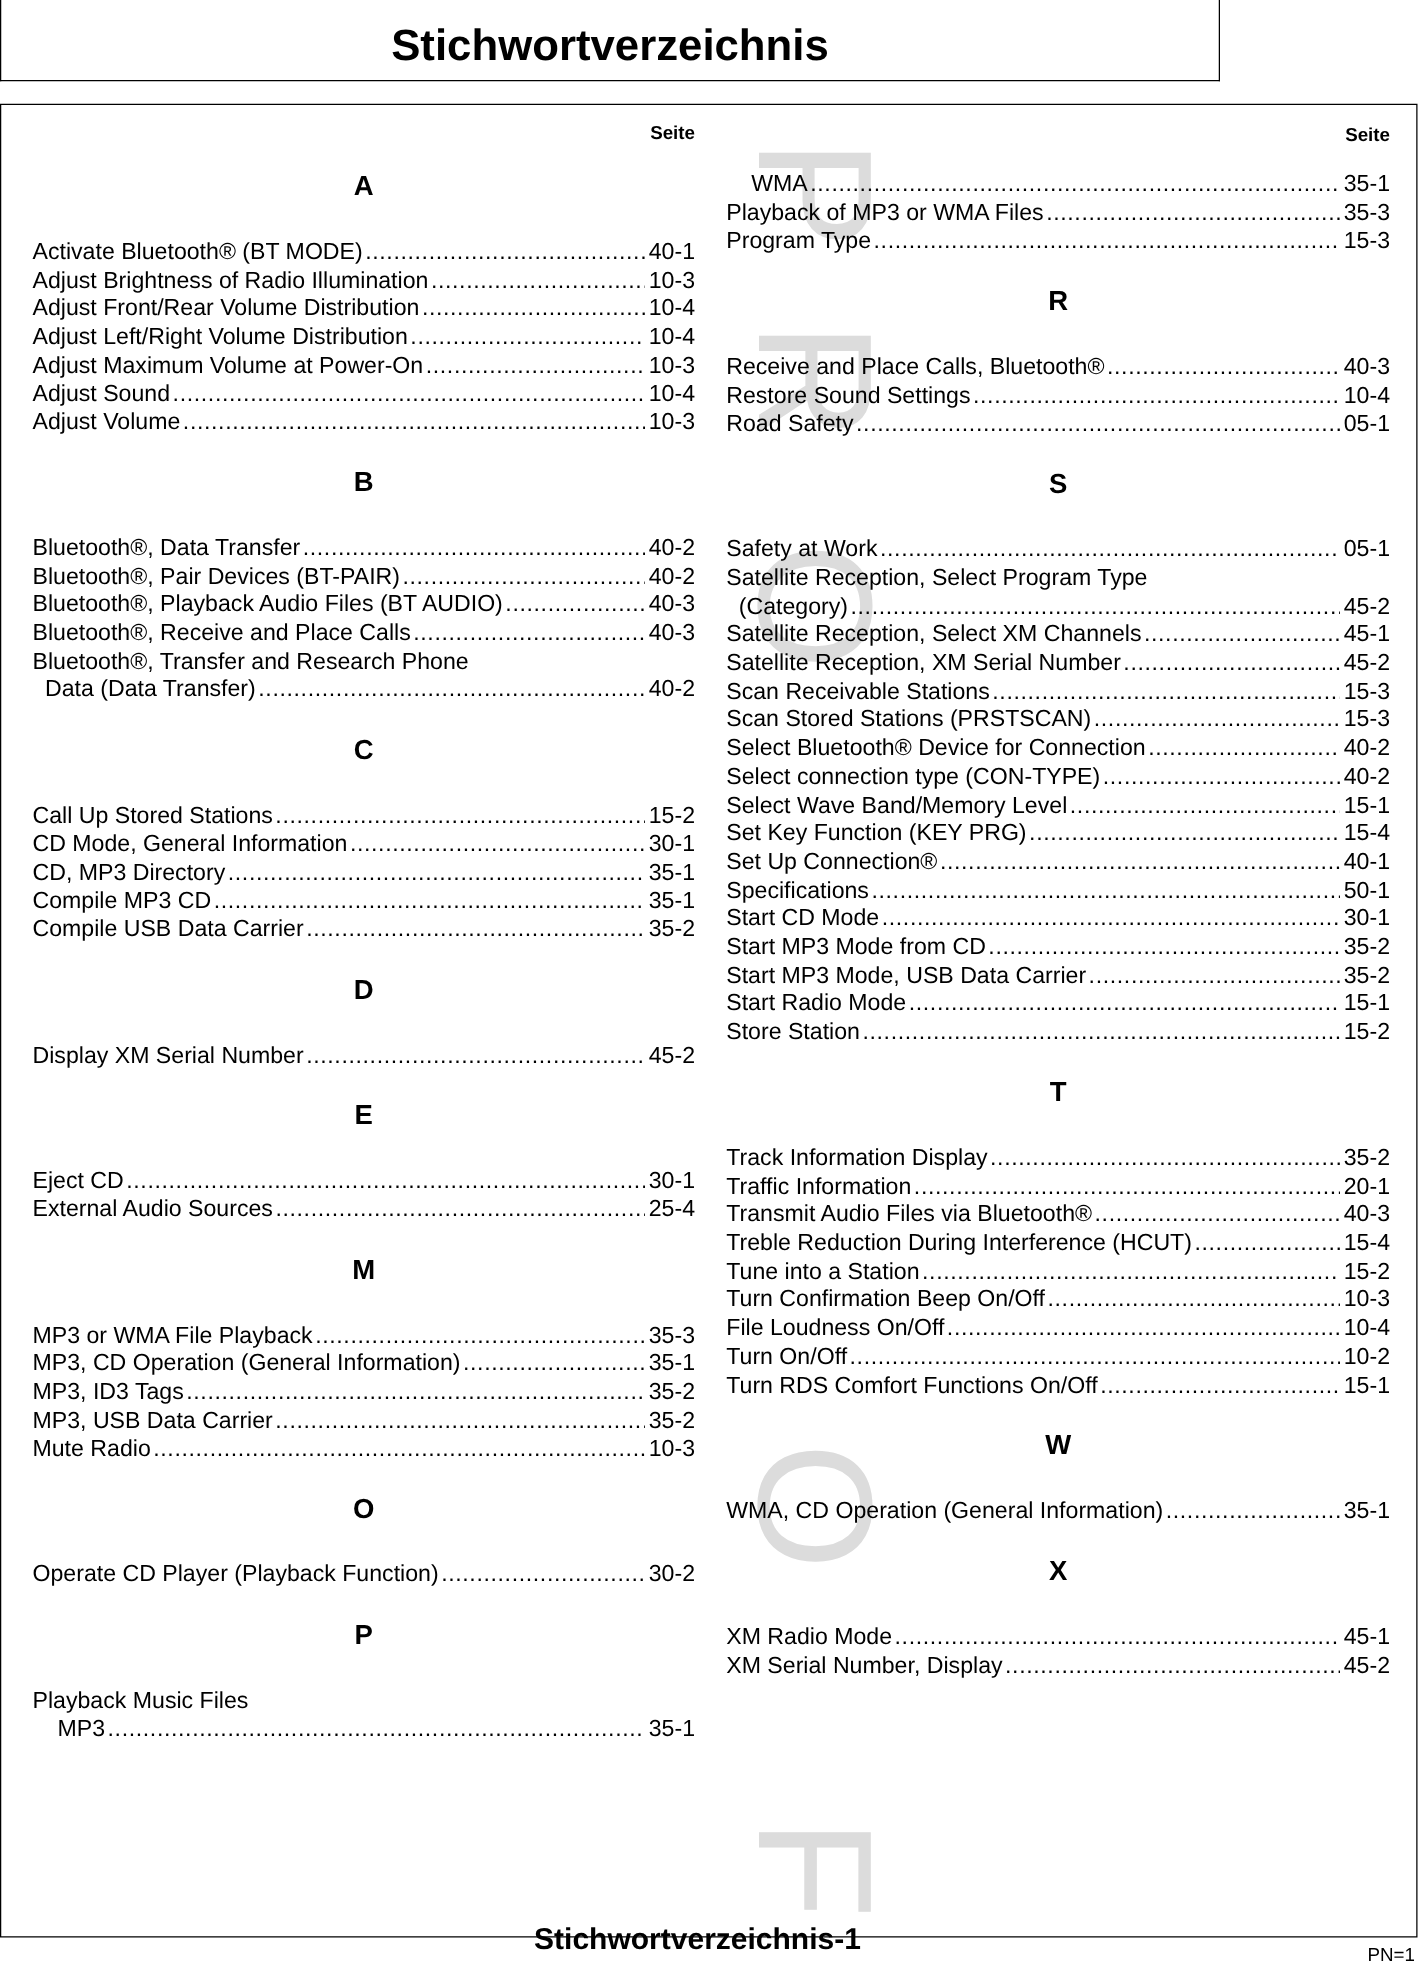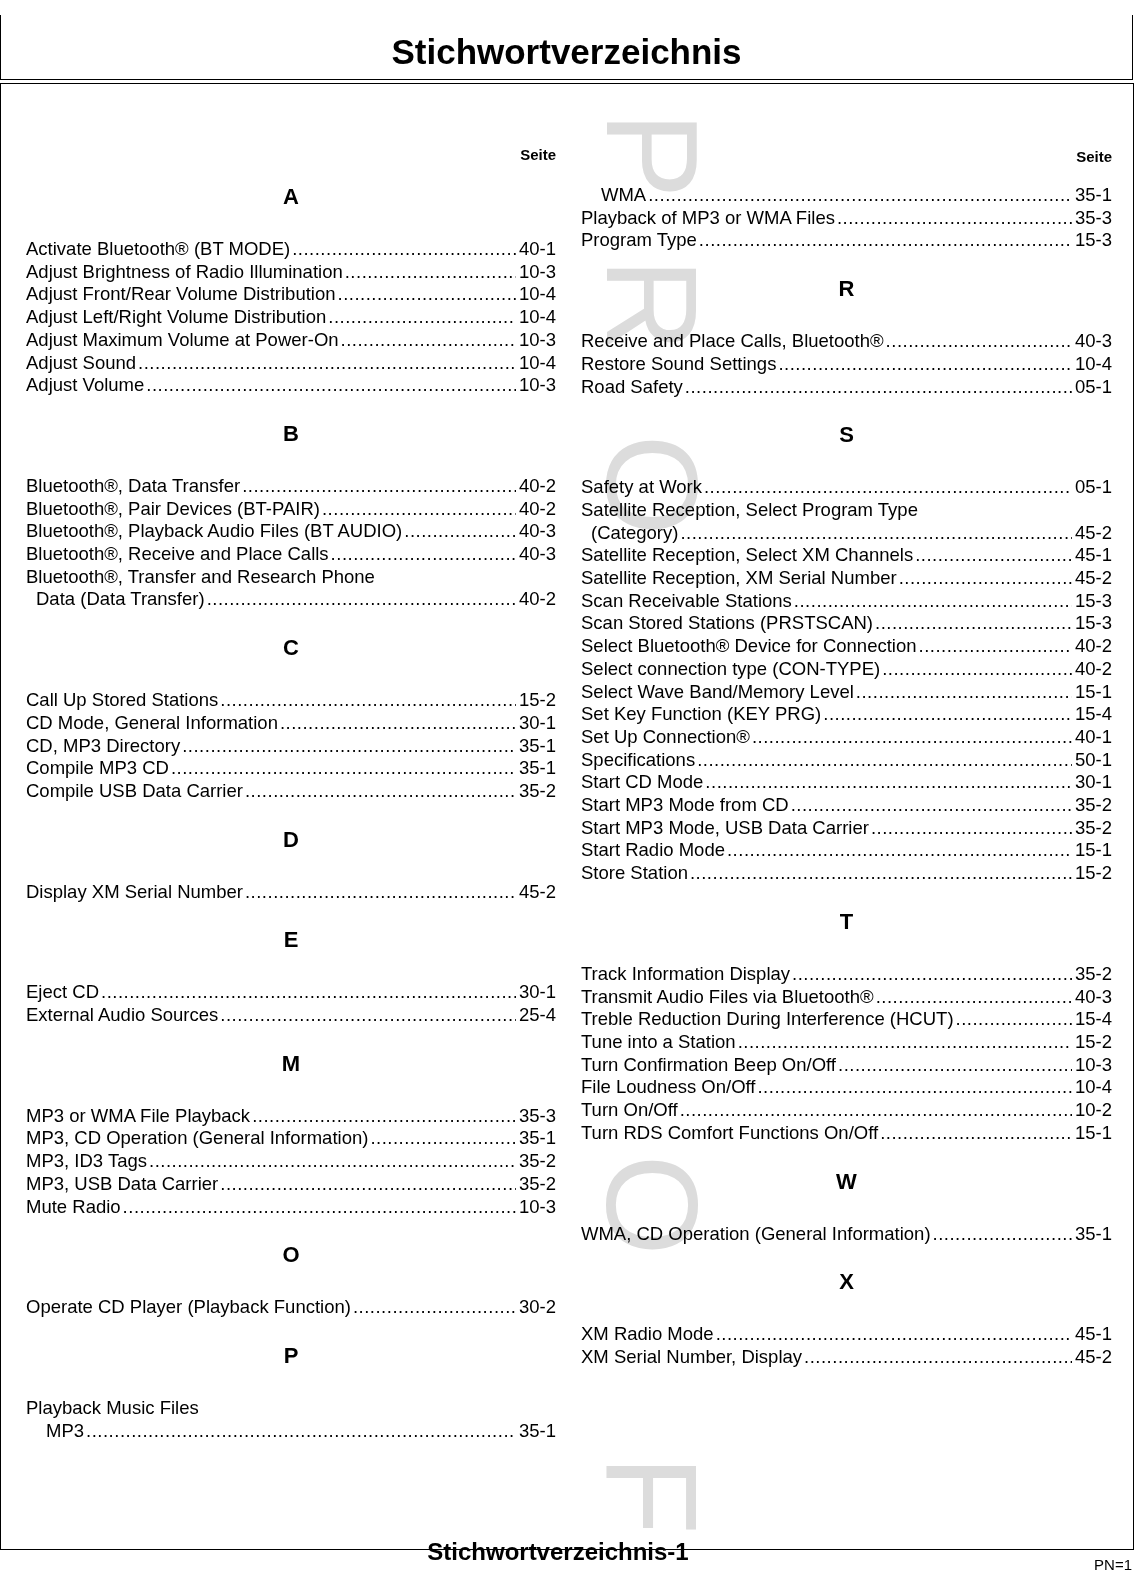--- a/index.html
+++ b/index.html
@@ -1,29 +1,29 @@
 <!DOCTYPE html>
 <html><head>
 <meta charset="utf-8">
 <style>
   html, body { margin:0; padding:0; background:#fff; }
   body { width:1136px; height:1584px; position:relative; overflow:hidden;
          font-family:"Liberation Sans", sans-serif; color:#000; }
-  .title-box { position:absolute; left:0; top:15px; width:1133px; height:65px;
+  .title-box { position:absolute; left:0; top:0; width:976px; height:65px;
                border:1.5px solid #000; border-top:none; box-sizing:border-box;padding-left:20px; }
   .title { position:absolute; left:0; right:0; top:17px; text-align:center;
            font-weight:bold; font-size:35px; line-height:40px; }
   .main-box { position:absolute; left:0; top:83px; width:1134px; height:1467px;
               border:1.5px solid #000; box-sizing:border-box; }
   .watermark { position:absolute; left:592px; top:90px; width:120px; height:1430px;
                pointer-events:none; z-index:0; }
   .watermark span { position:absolute; left:50%; transform:translateX(-50%) rotate(90deg);
                     font-size:130px; color:#dcdcdc; font-family:"Liberation Sans", sans-serif;
                     line-height:1; }
-  .col { position:absolute; top:96px; z-index:1;margin-top:48px; }
+  .col { position:absolute; top:96px; z-index:1; }
   .col-left { left:26px; width:530px; }
   .col-right { left:581px; width:531px; }
   .seite { text-align:right; font-weight:bold; font-size:15px; height:22px; line-height:22px; margin-bottom:18px; }
   .letter { text-align:center; font-weight:bold; font-size:22px; line-height:26px; margin:8px 0 28px 0; }
   .entry { font-size:18.5px; line-height:22.7px; display:flex; align-items:baseline; }
   .entry .text { white-space:nowrap; }
   .entry .dots { flex:1; overflow:hidden; white-space:nowrap; margin:0 3px 0 2px; }
   .entry .dots::before { content:"........................................................................................................................................................................................................"; letter-spacing:0.5px; }
   .entry .page { white-space:nowrap; }
   .entry.indent1 .text { padding-left:10px; }
@@ -352,20 +352,25 @@
         </div>
       </div>
       <div class="group">
         <div class="letter">T</div>
         <div class="entry">
           <span class="text">Track Information Display</span>
           <span class="dots"></span>
           <span class="page">35-2</span>
         </div>
         <div class="entry">
+          <span class="text">Traffic Information</span>
+          <span class="dots"></span>
+          <span class="page">20-1</span>
+        </div>
+        <div class="entry">
           <span class="text">Transmit Audio Files via Bluetooth®</span>
           <span class="dots"></span>
           <span class="page">40-3</span>
         </div>
         <div class="entry">
           <span class="text">Treble Reduction During Interference (HCUT)</span>
           <span class="dots"></span>
           <span class="page">15-4</span>
         </div>
         <div class="entry">

